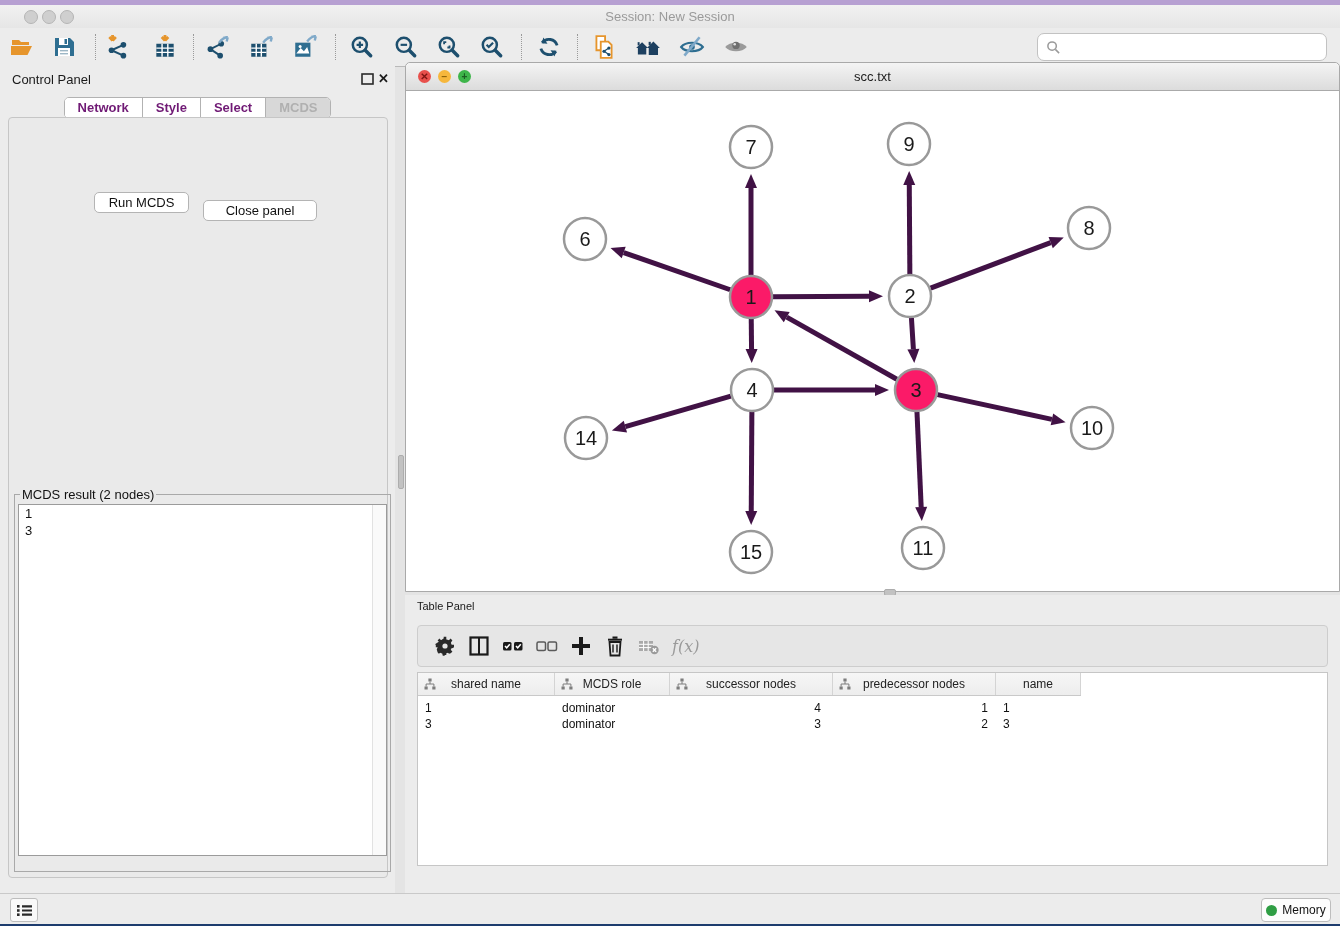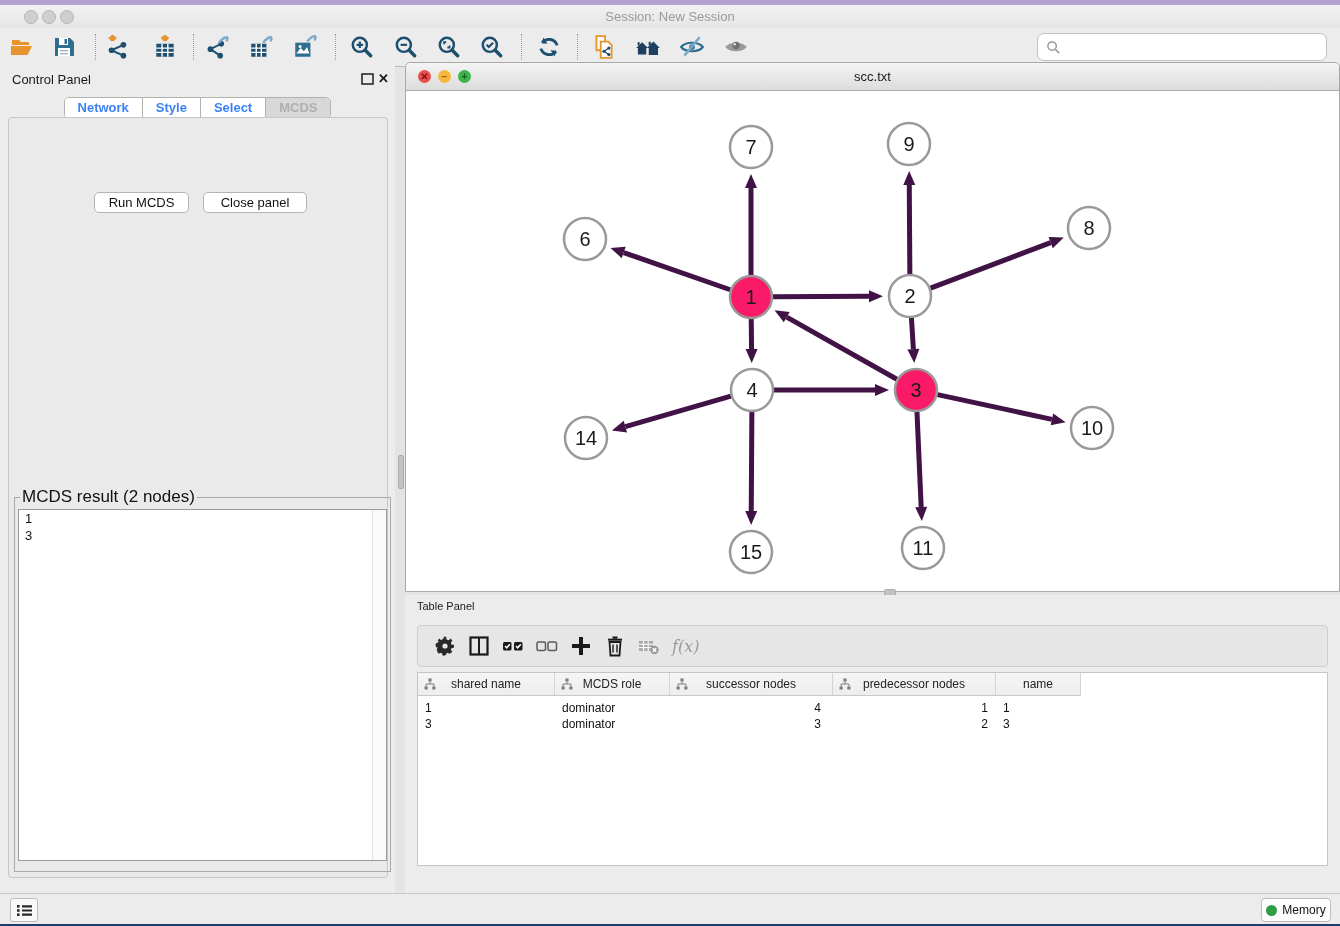--- a/index.html
+++ b/index.html
@@ -23,33 +23,33 @@
   .tbsep{position:absolute;top:6px;width:0;height:26px;border-left:1px dotted #9a9a9a;}
   #search-wrap{position:absolute;right:13px;top:5px;width:288px;height:26px;background:#fff;border:1px solid #c2c2c2;border-radius:7px;display:flex;align-items:center;}
   #search-wrap svg{margin-left:8px;}
   #search-input{border:none;outline:none;flex:1;height:20px;font-size:13px;background:transparent;margin-left:5px;}
   
   #control-panel{left:0;top:66px;width:395px;height:827px;background:#ececec;}
   #cp-title{left:12px;top:6px;font-size:13px;color:#1a1a1a;}
   .panel-float{position:absolute;width:13px;height:12px;}
   .panel-close{position:absolute;font-size:13px;font-weight:bold;color:#1a1a1a;line-height:12px;}
   .seg{display:flex;border:1px solid #b2b2b2;border-radius:5px;overflow:hidden;background:#fff;height:20px;box-shadow:0 1px 0 rgba(255,255,255,.7);}
-  .segitem{padding:0 13px;font-size:13px;font-weight:600;color:#3b82f6;background:#fff;border-right:1px solid #b2b2b2;line-height:20px;cursor:pointer;white-space:nowrap;}
+  .segitem{padding:0 13px;font-size:13px;font-weight:600;color:#701a75;background:#fff;border-right:1px solid #b2b2b2;line-height:20px;cursor:pointer;white-space:nowrap;}
   .segitem:last-child{border-right:none;}
   .segitem.disabled{background:#d8d8d8;color:#b0b0b0;}
   #cp-tabs{left:0;top:31px;width:395px;display:flex;justify-content:center;}
   #cp-inner{left:8px;top:51px;width:378px;height:759px;border:1px solid #c6c6c6;border-radius:4px;background:#eaeaea;}
   #opt-label{left:0;top:68px;width:395px;text-align:center;font-size:13px;color:#111;}
   #opt-select{left:45px;top:91px;width:306px;height:22px;background:#fff;border:1px solid #b4b4b4;border-radius:5px;font-size:13px;line-height:22px;padding-left:10px;color:#111;cursor:pointer;}
   #opt-chevrons{position:absolute;right:6px;top:3px;}
   .mac-btn{position:absolute;height:21px;background:#fff;border:1px solid #b4b4b4;border-radius:5px;font-size:13px;color:#111;font-family:"Liberation Sans",sans-serif;cursor:pointer;padding:0;}
   #run-btn{left:94px;top:126px;width:95px;}
-  #close-btn{left:203px;top:126px;width:104px;}
+  #close-btn{left:203px;top:134px;width:114px;}
   #mcds-fieldset{left:14px;top:421px;width:369px;height:378px;border:1px solid #a9a9a9;margin:0;padding:2px 3px 3px 3px;}
-  #mcds-fieldset legend{font-size:17px;color:#111;padding:0 2px;margin-left:2px;}
+  #mcds-fieldset legend{font-size:13px;color:#111;padding:0 2px;margin-left:2px;}
   #mcds-list{position:relative;width:100%;height:352px;background:#fff;border:1px solid #9b9b9b;box-sizing:border-box;overflow:hidden;}
   .mcds-item{font-size:13px;color:#111;line-height:17px;padding-left:6px;}
   #mcds-scroll{position:absolute;right:0;top:0;width:13px;height:100%;background:#fafafa;border-left:1px solid #e2e2e2;}
   
   #net-window{left:405px;top:62px;width:935px;height:530px;background:#fff;border:1px solid #a9a9a9;border-radius:5px 5px 0 0;box-sizing:border-box;}
   #net-titlebar{left:0;top:0;width:933px;height:27px;background:linear-gradient(#f4f4f4,#dcdcdc);border-bottom:1px solid #aaa;border-radius:5px 5px 0 0;}
   .tlight{position:absolute;top:7px;width:13px;height:13px;border-radius:50%;text-align:center;line-height:13px;font-size:10px;font-weight:bold;cursor:pointer;}
   #net-title{width:100%;text-align:center;line-height:27px;font-size:13px;color:#1a1a1a;}
   #graph-svg{position:absolute;left:0;top:27px;}
   .splitter{background:#c2c2c2;border:1px solid #adadad;border-radius:2px;}

